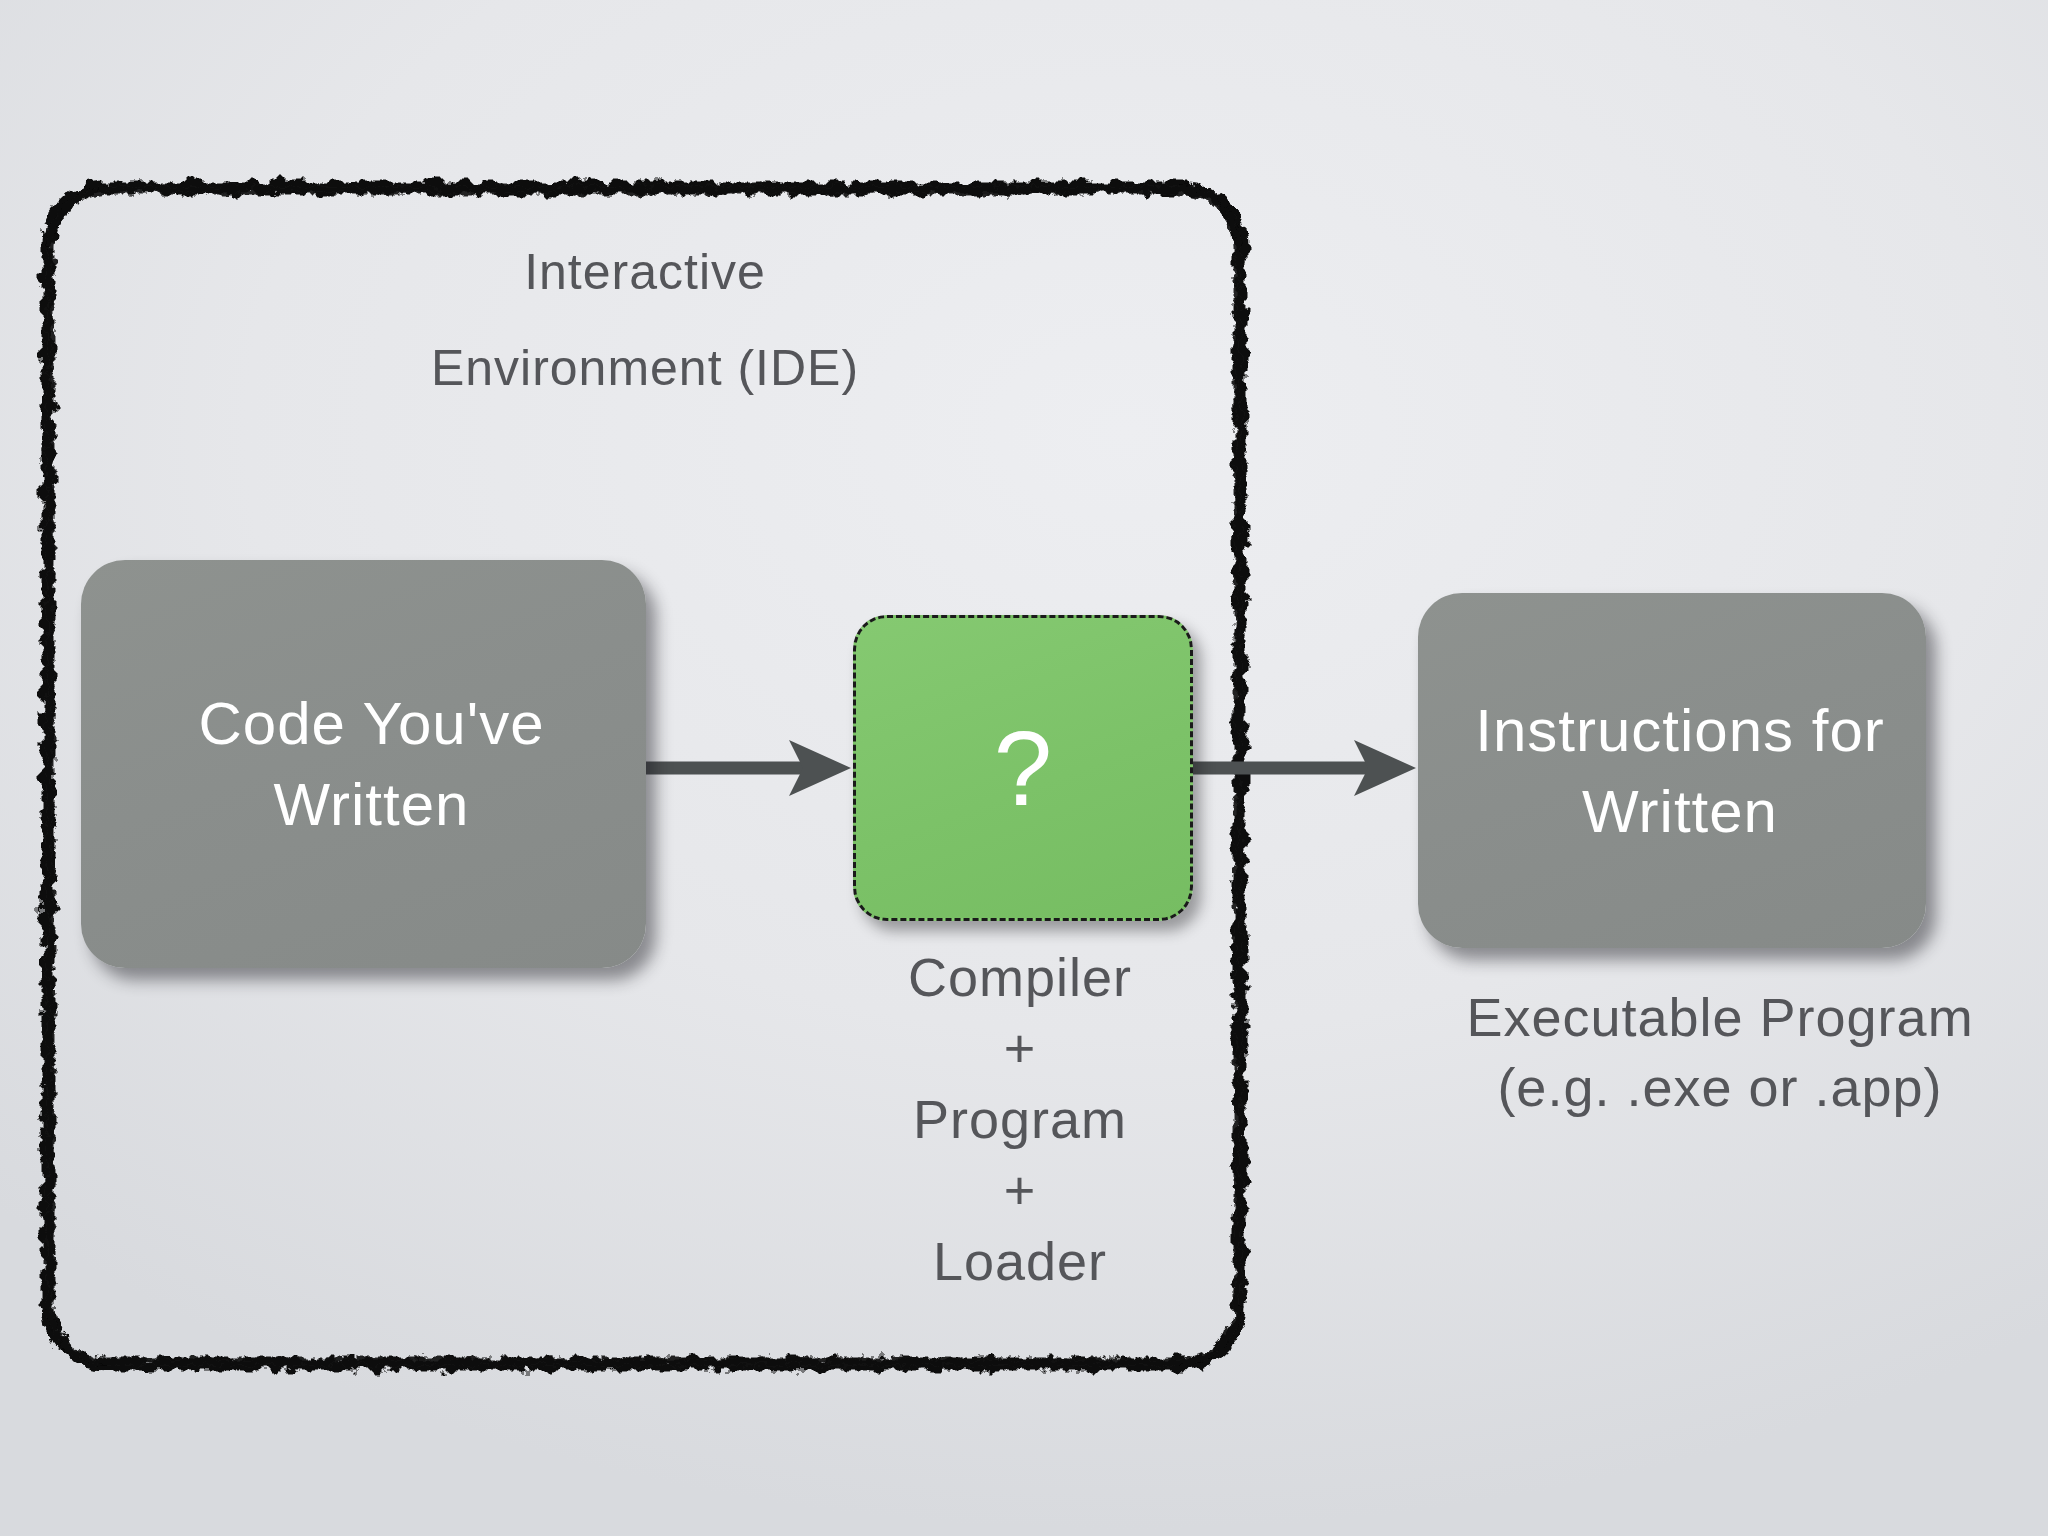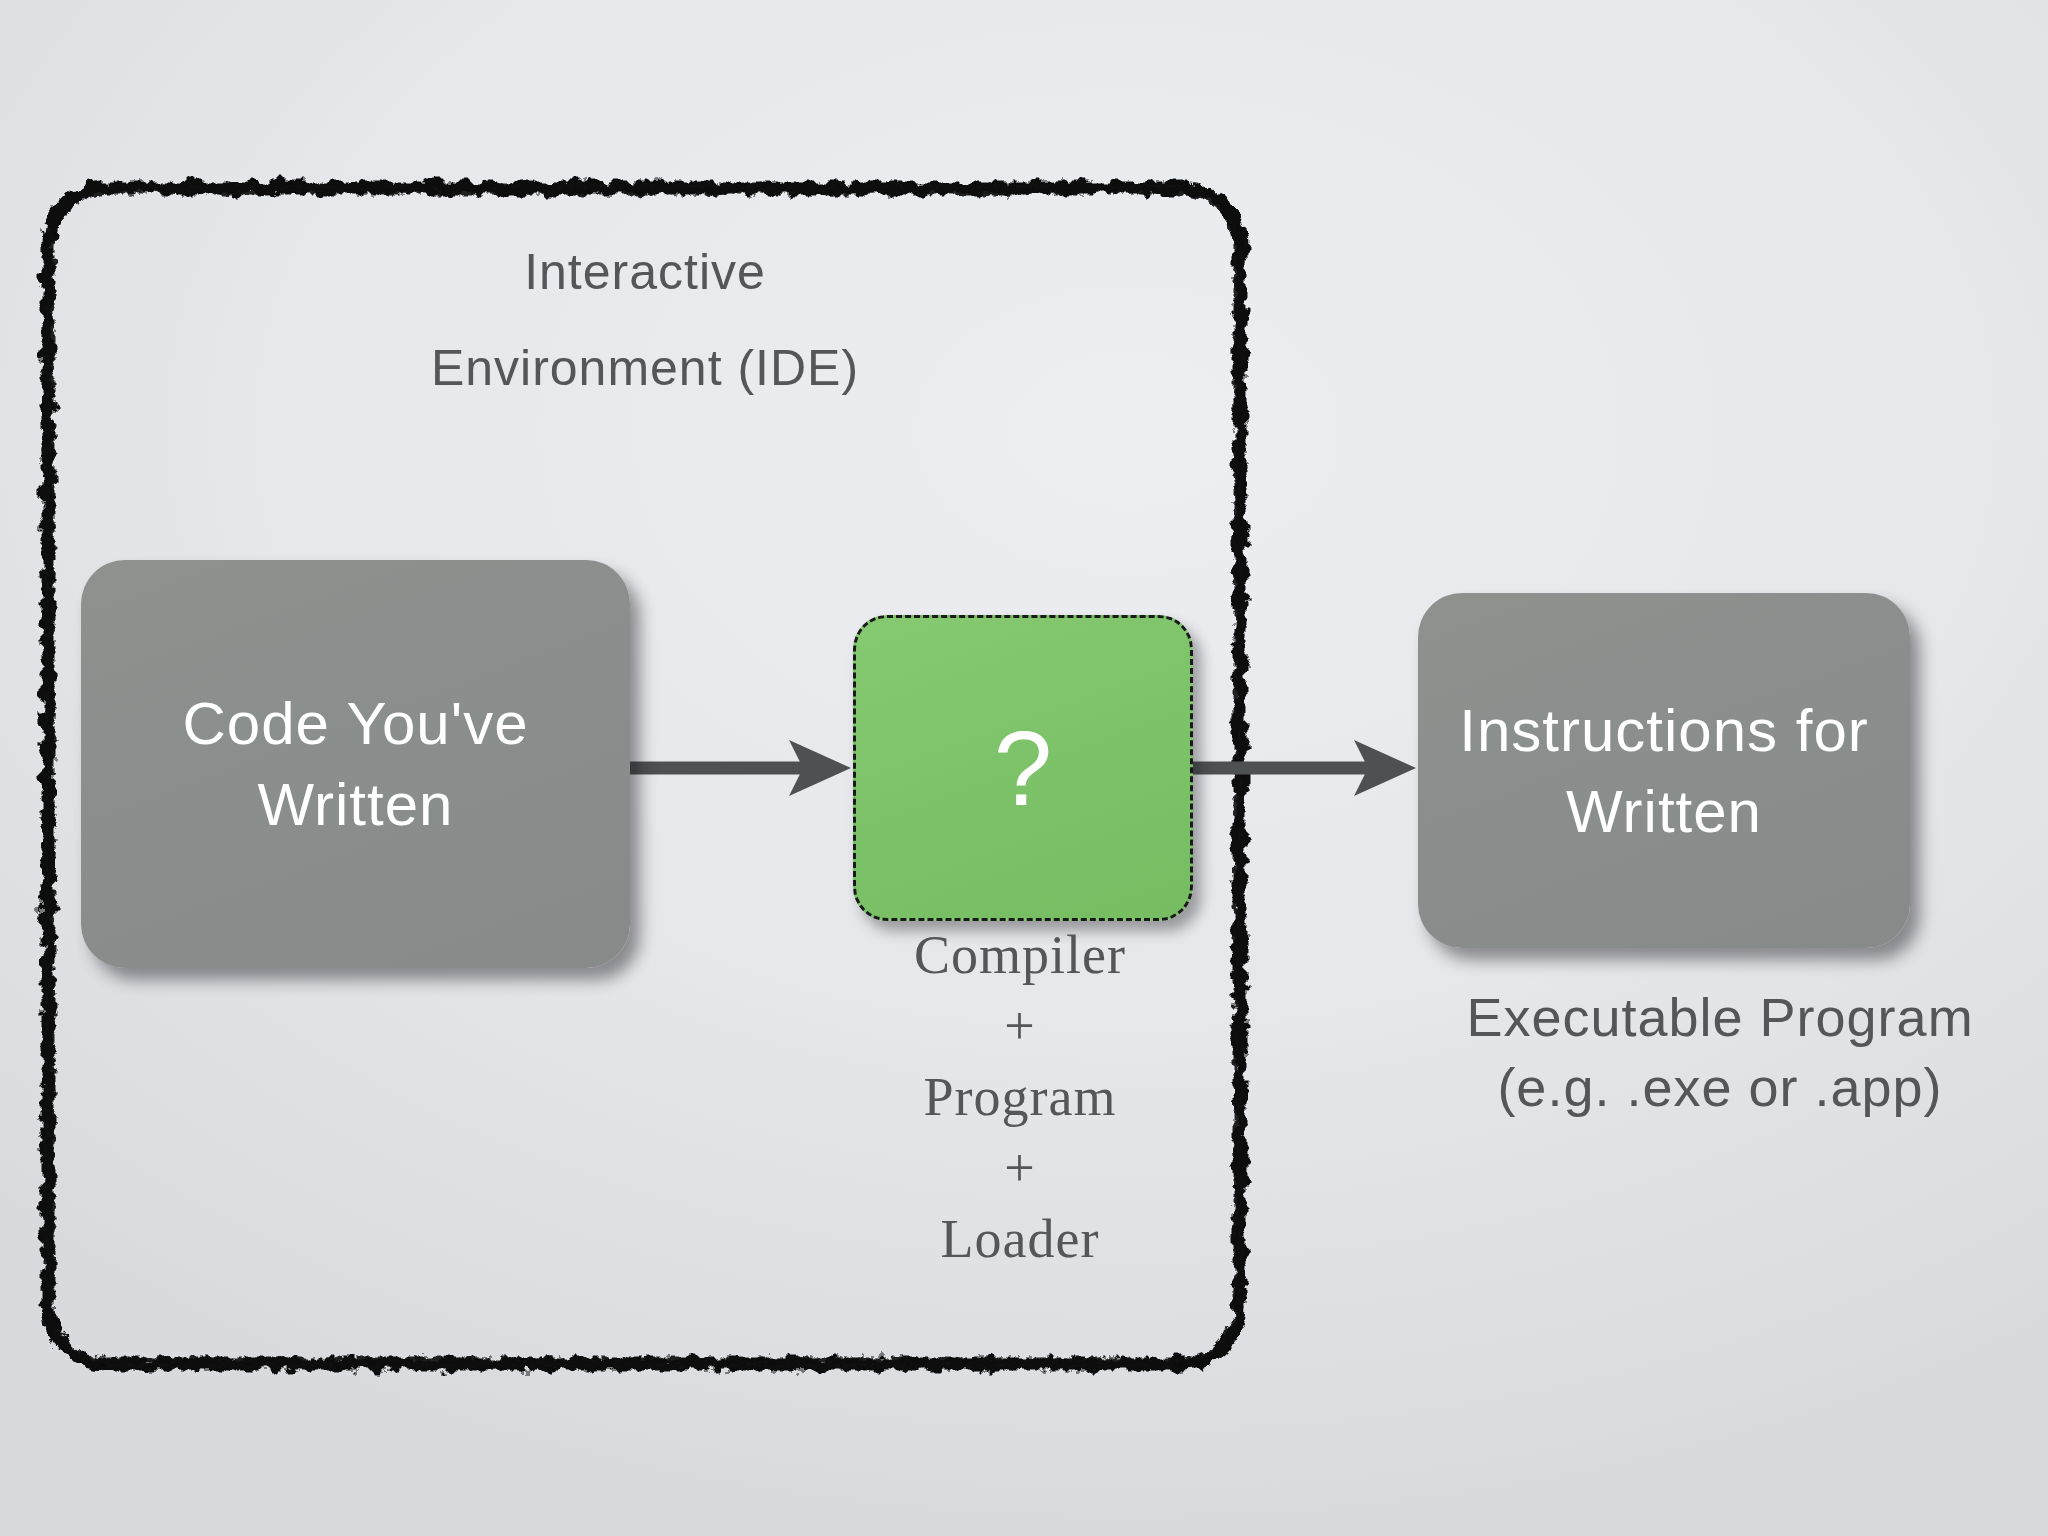--- a/index.html
+++ b/index.html
@@ -55,20 +55,21 @@
     display: flex;
     align-items: center;
     justify-content: center;
     text-align: center;
     color: var(--box-text);
   }
   .box.gray {
     background: linear-gradient(160deg, #8e928f 0%, var(--box-gray) 45%, #868a88 100%);
     border-radius: 44px;
     box-shadow: 10px 12px 16px rgba(25, 25, 30, 0.45);
+    padding-left: 16px;
   }
   .code-box         { left: 81px;   top: 560px; width: 549px; height: 408px; }
   .instructions-box { left: 1418px; top: 593px; width: 492px; height: 355px; }
 
   .box.green {
     left: 853px; top: 615px; width: 334px; height: 300px;
     background: linear-gradient(160deg, #85c971 0%, var(--box-green) 55%, #76bd62 100%);
     border: 3px dashed var(--dashed-border);
     border-radius: 34px;
     box-shadow: 8px 10px 14px rgba(25, 25, 30, 0.38);
@@ -88,24 +89,23 @@
   }
 
   .caption {
     position: absolute;
     text-align: center;
     color: var(--label-text);
     font-weight: 300;
     letter-spacing: 1px;
   }
   .compiler-caption {
-    left: 720px; top: 920px; width: 600px;
+    left: 720px; top: 942px; width: 600px;
     font-size: 54px;
     line-height: 71px;
-    font-family: Liberation Serif, serif;
   }
   .exec-caption {
     left: 1370px; top: 982px; width: 700px;
     font-size: 54px;
     line-height: 70px;
   }
 </style>
 </head>
 <body>
 

